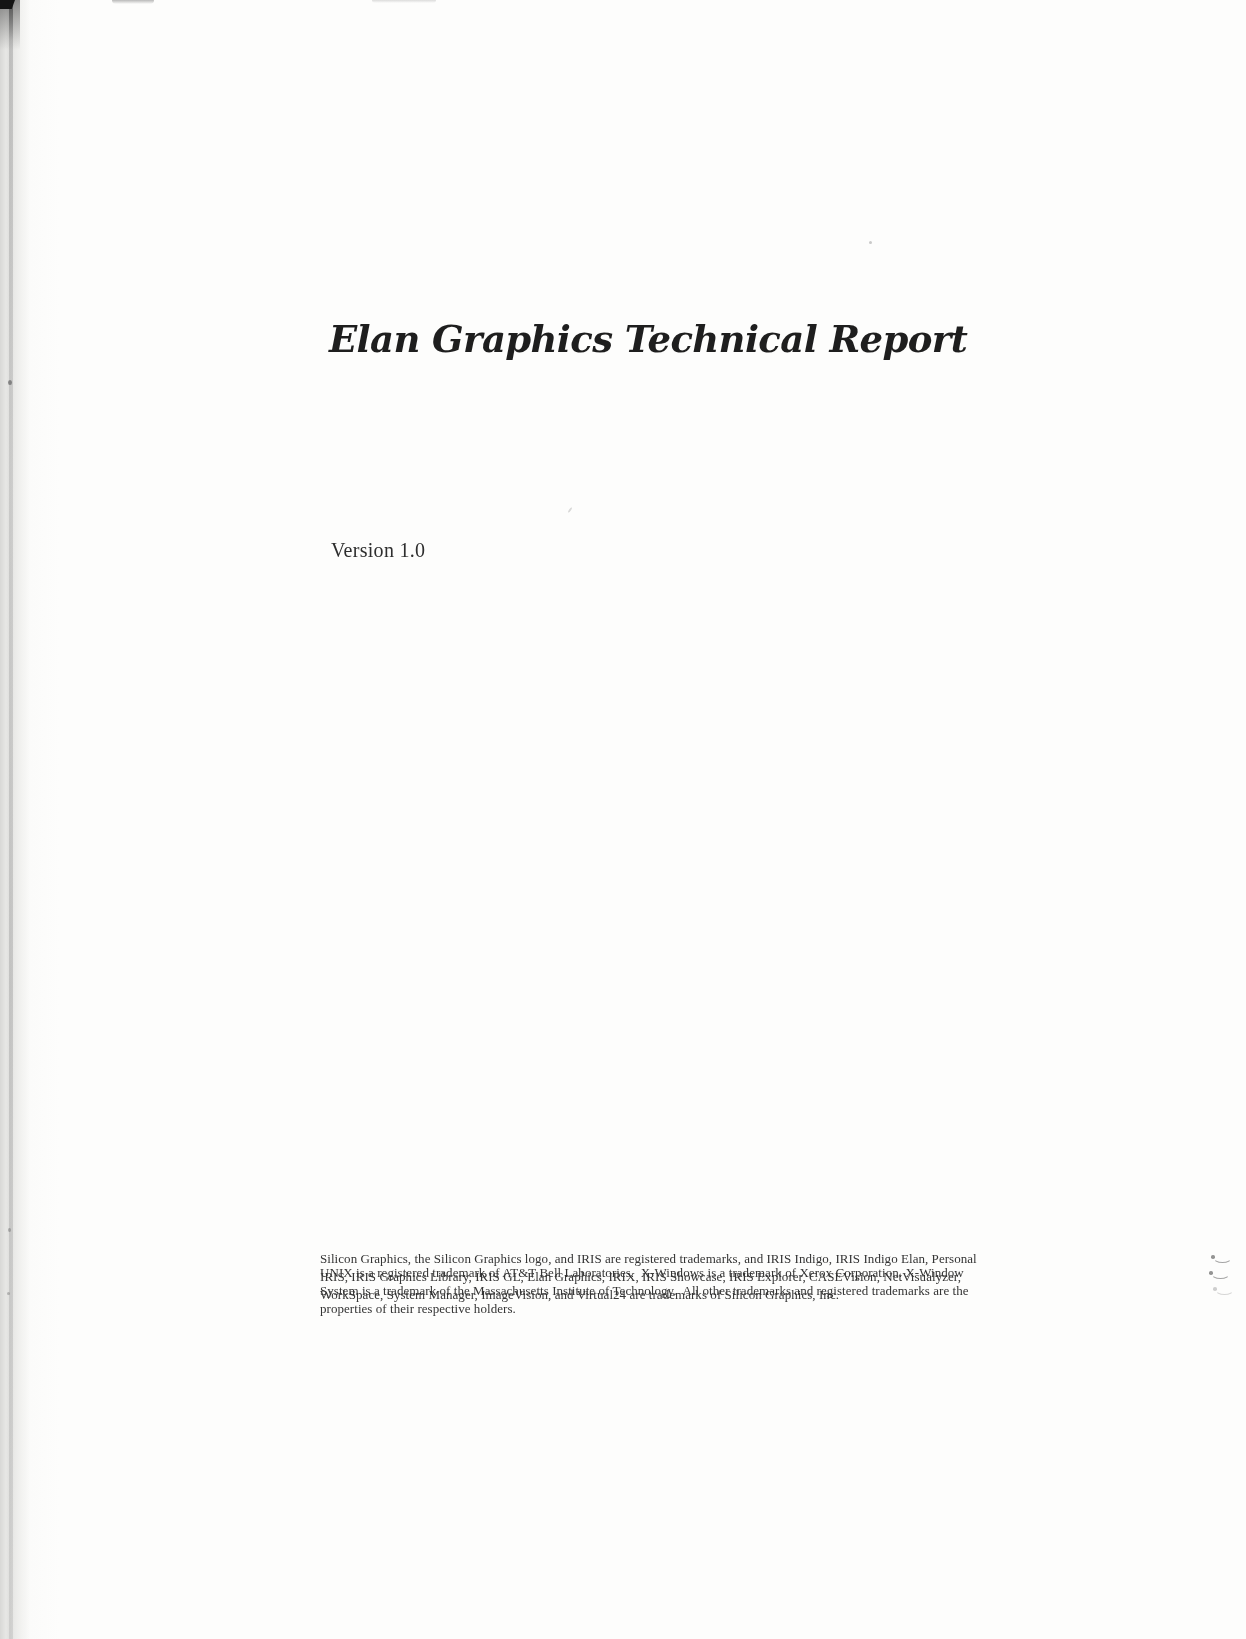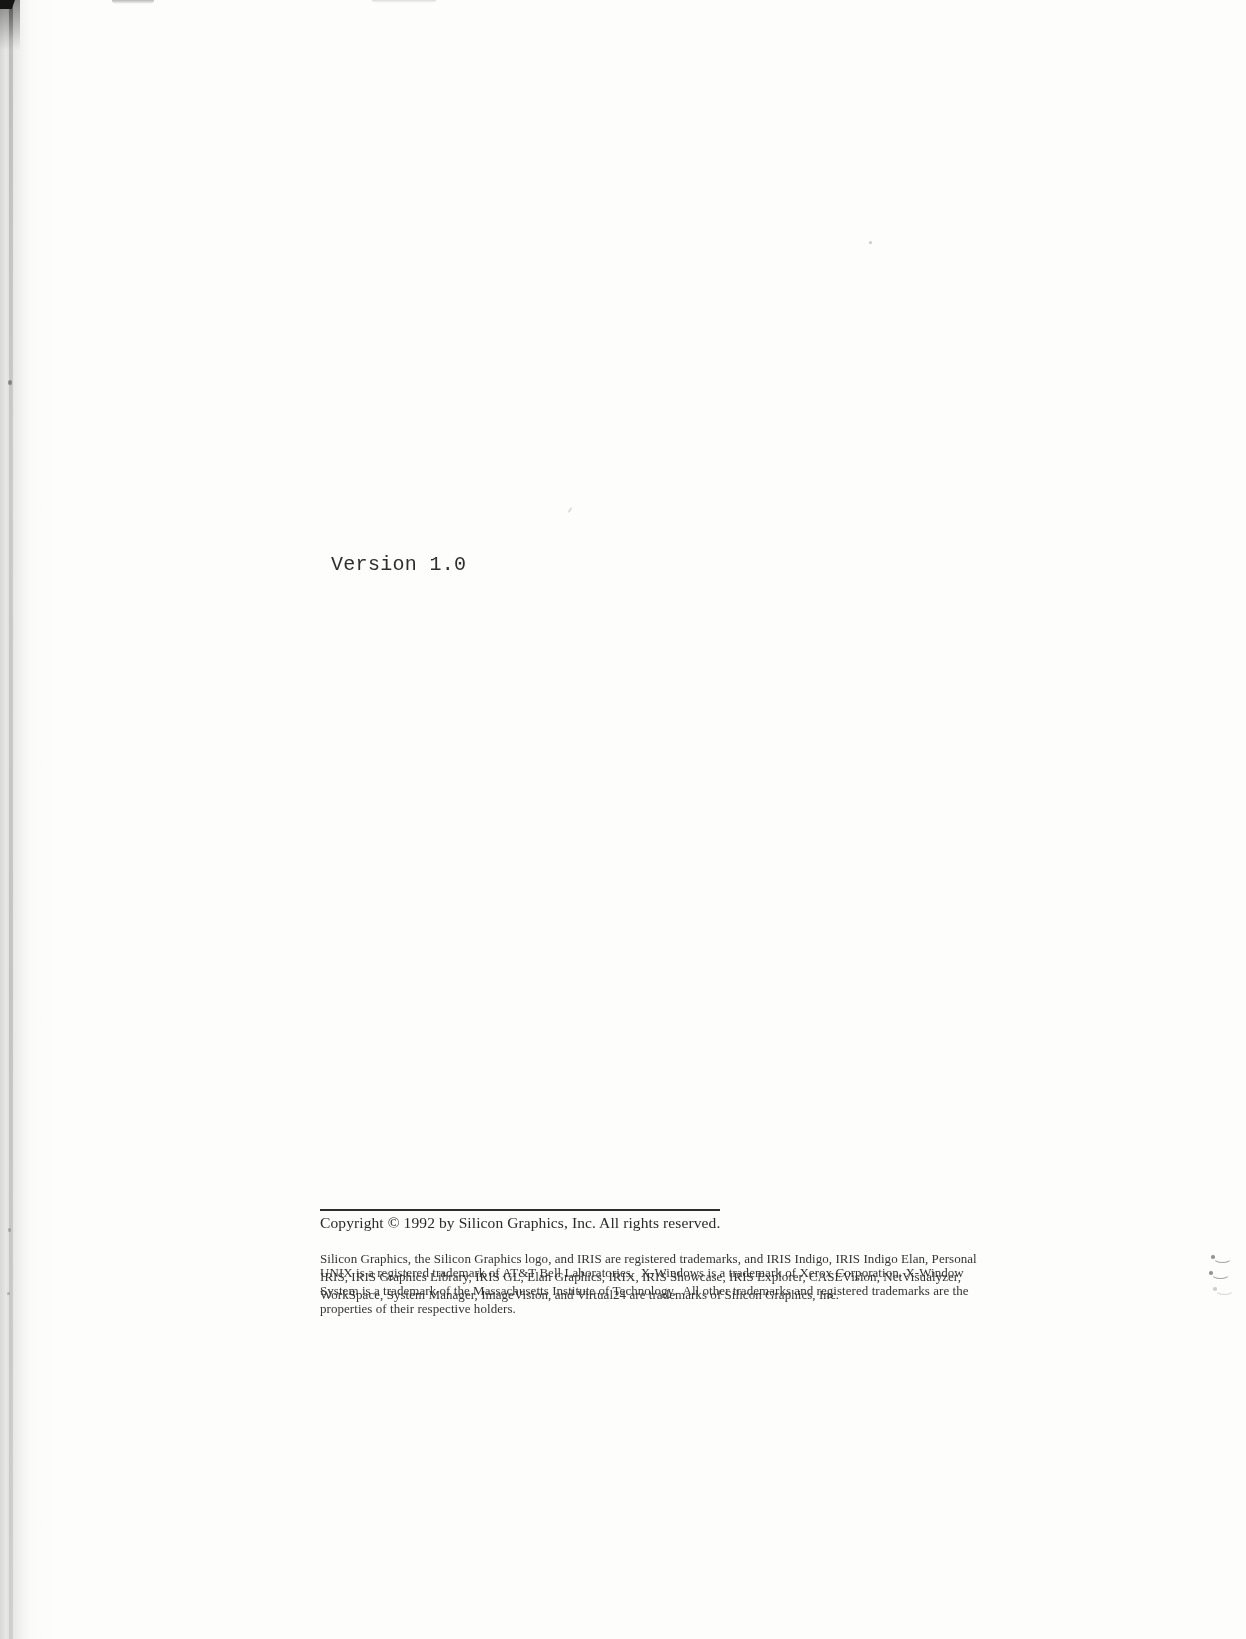--- a/index.html
+++ b/index.html
@@ -95,25 +95,24 @@
     font-family: "DejaVu Serif", serif;
     font-size: 37px;
     font-weight: bold;
     font-style: italic;
     letter-spacing: -0.6px;
     color: #1e1e1e;
     white-space: nowrap;
   }
   .version {
     position: absolute;
-    left: 331px; top: 553px;
+    left: 331px; top: 539px;
     font-size: 20px;
     color: #2e2e2e;
     letter-spacing: 0.3px;
-    font-family: Liberation Mono, monospace;
   }
   .copyright {
     position: absolute;
     left: 320px; top: 1209px;
     font-size: 15.5px;
     color: #2a2a2a;
     letter-spacing: 0.1px;
   }
   .copyright .overlined {
     display: inline-block;
@@ -148,26 +147,24 @@
   <div class="top-smudge-2"></div>
   <div class="speck speck-a"></div>
   <div class="speck speck-b"></div>
   <div class="speck speck-c"></div>
   <div class="speck speck-d"></div>
   <div class="speck speck-e"></div>
   <div class="pen-mark pen-mark-1"></div>
   <div class="pen-mark pen-mark-2"></div>
   <div class="pen-mark pen-mark-3"></div>
 
+  <h1 class="doc-title">Elan Graphics Technical Report</h1>
 
   <div class="version">Version 1.0</div>
 
-  <div class="copyright">
-    <span class="overlined">Copyright © 1992 by Silicon Graphics, Inc.  All rights reserved.</span>
-  </div>
 
   <div class="notice notice-sgi">Silicon Graphics, the Silicon Graphics logo, and IRIS are registered trademarks, and IRIS Indigo, IRIS Indigo Elan, Personal
 IRIS, IRIS Graphics Library, IRIS GL, Elan Graphics, IRIX, IRIS Showcase, IRIS Explorer, CASEVision, NetVisualyzer,
 WorkSpace, System Manager, ImageVision, and Virtual24 are trademarks of Silicon Graphics, Inc.</div>
 
   <div class="notice notice-other">UNIX is a registered trademark of AT&amp;T Bell Laboratories.  X-Windows is a trademark of Xerox Corporation. X-Window
 System is a trademark of the Massachusetts Institute of Technology.  All other trademarks and registered trademarks are the
 properties of their respective holders.</div>
 
 

